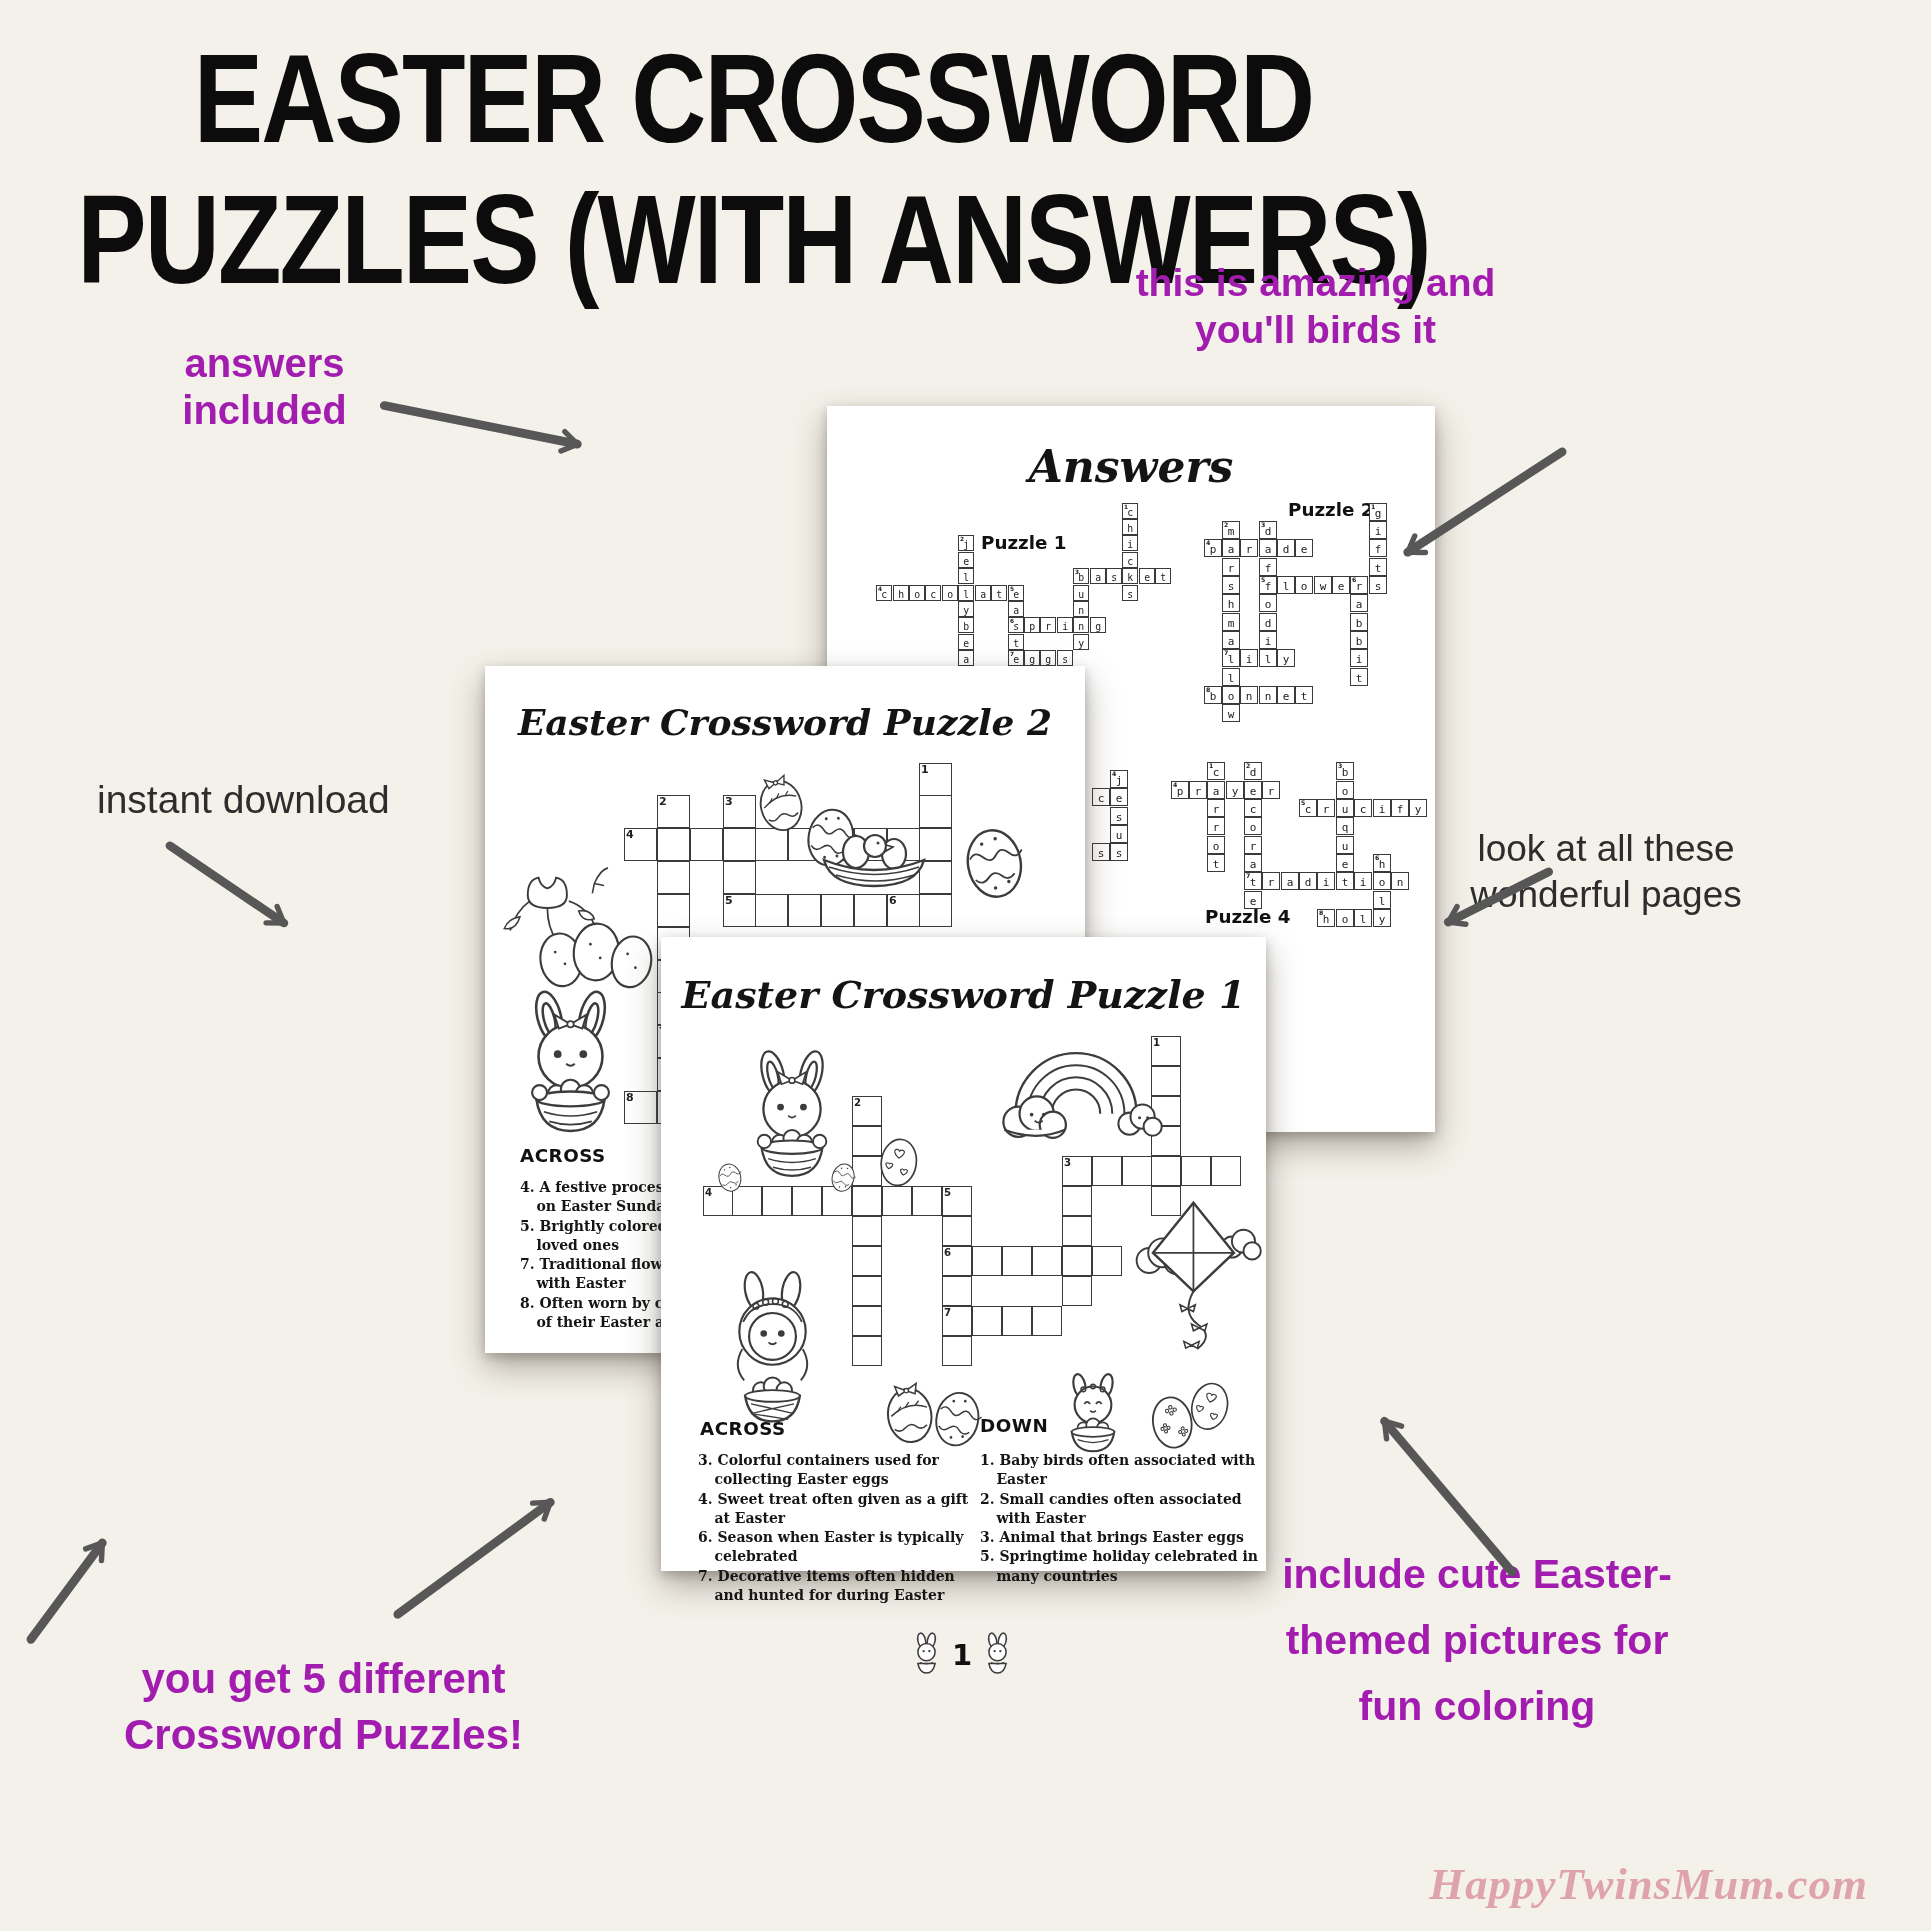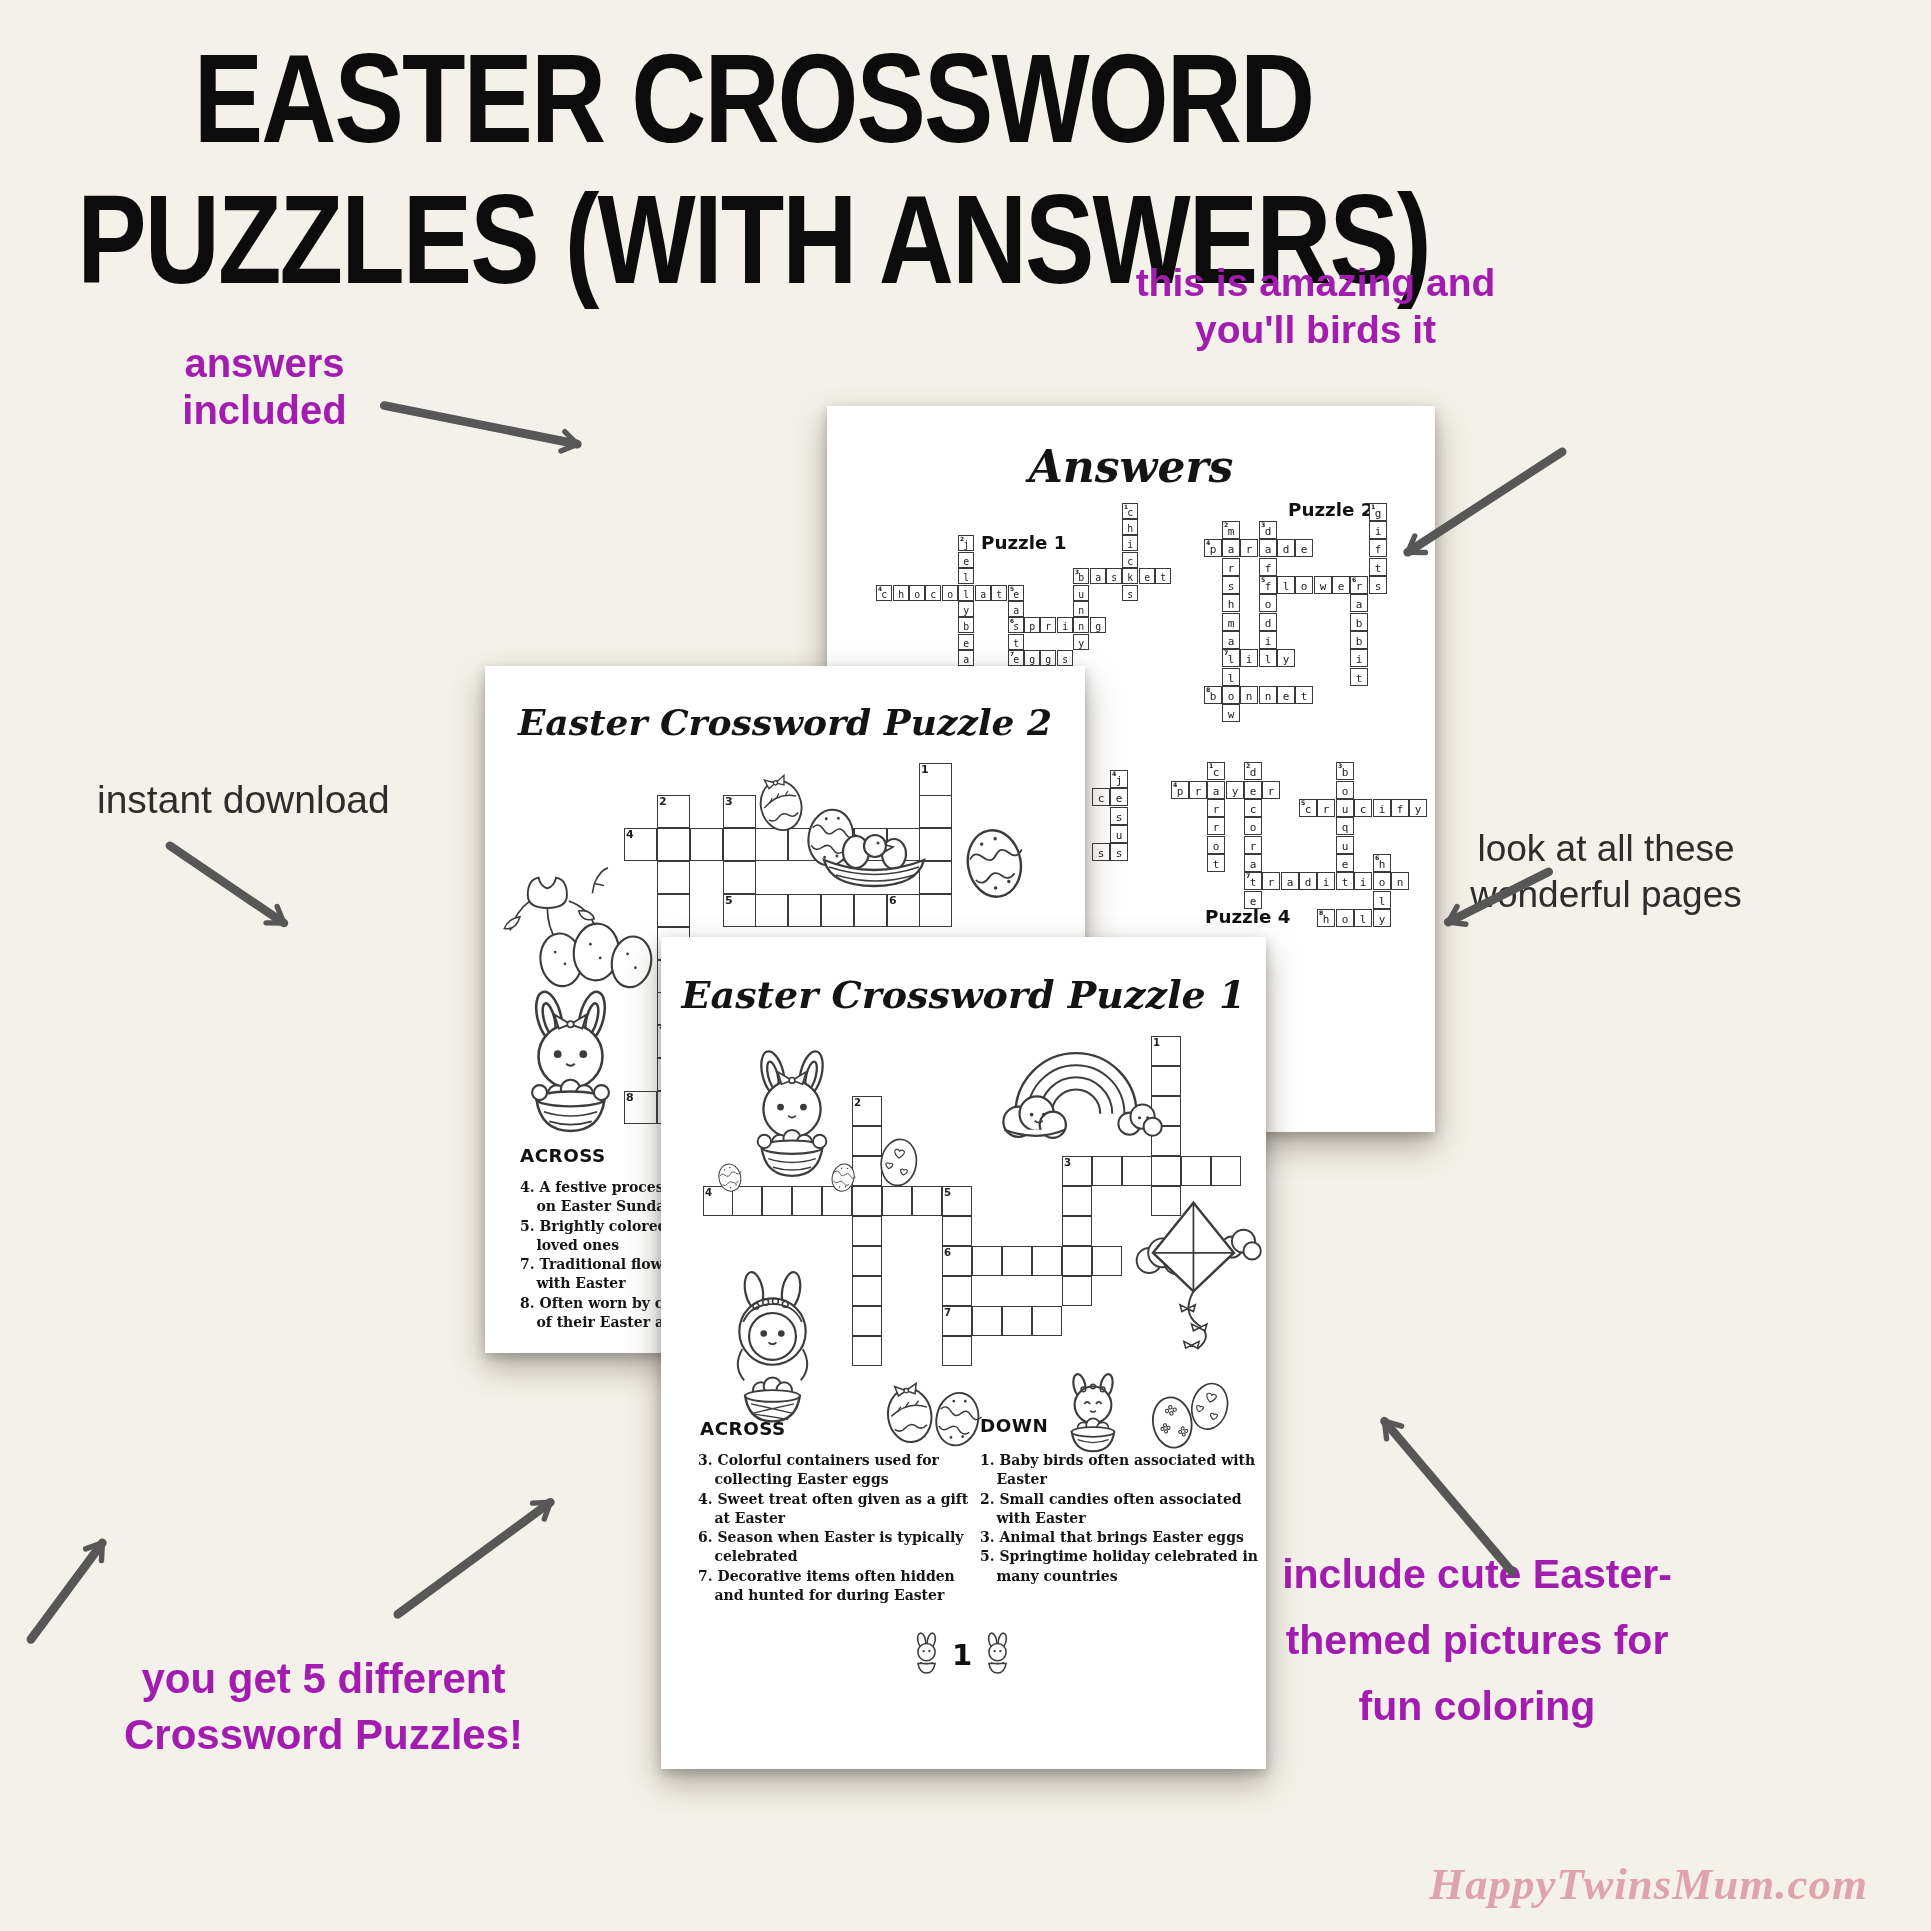--- a/index.html
+++ b/index.html
@@ -784,21 +784,21 @@
         <div class="clue-line cont">on Easter Sunday</div>
         <div class="clue-line">5. Brightly colored bl</div>
         <div class="clue-line cont">loved ones</div>
         <div class="clue-line">7. Traditional flower a</div>
         <div class="clue-line cont">with Easter</div>
         <div class="clue-line">8. Often worn by chil</div>
         <div class="clue-line cont">of their Easter atti</div>
       </div>
   </section>
 
-  <section class="page" style="left:661px;top:937px;width:605px;height:832px;z-index:30;">
+  <section class="page" style="left:661px;top:937px;width:605px;height:634px;z-index:30;">
     <div class="script-t" style="left:0;top:35px;width:605px;font-size:38px;">Easter Crossword Puzzle 1</div>
     <div>
         <div class="cell" style="left: 490px; top: 99px; width: 30px; height: 30px; border-width: 1.9px;">
           <span class="cnum" style="font-size: 10.2px;">1</span>
         </div>
         <div class="cell" style="left: 490px; top: 129px; width: 30px; height: 30px; border-width: 1.9px;"></div>
         <div class="cell" style="left: 490px; top: 159px; width: 30px; height: 30px; border-width: 1.9px;"></div>
         <div class="cell" style="left: 490px; top: 189px; width: 30px; height: 30px; border-width: 1.9px;"></div>
         <div class="cell" style="left: 490px; top: 219px; width: 30px; height: 30px; border-width: 1.9px;"></div>
         <div class="cell" style="left: 490px; top: 249px; width: 30px; height: 30px; border-width: 1.9px;"></div>

